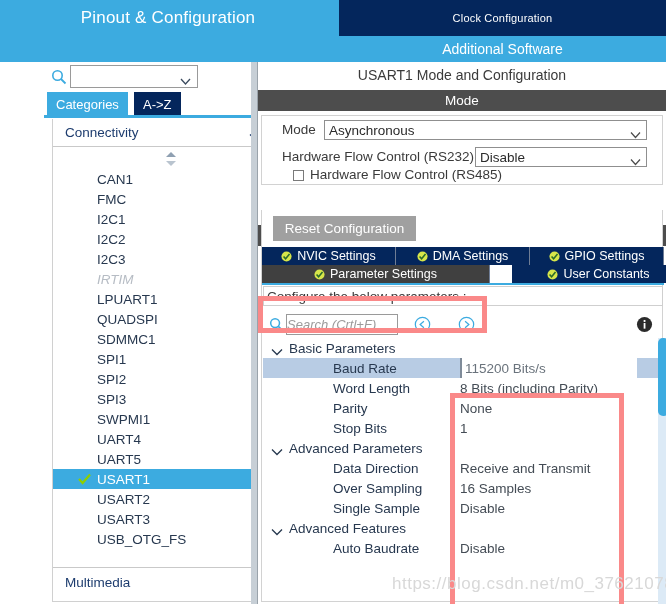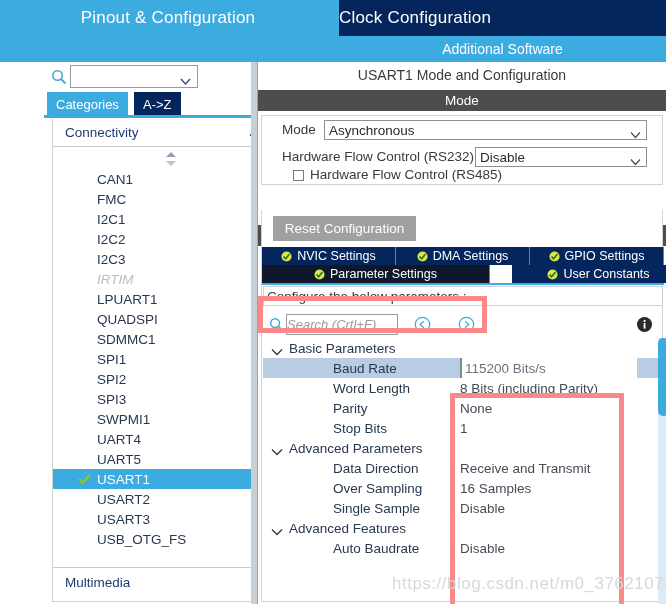--- a/index.html
+++ b/index.html
@@ -18,22 +18,22 @@
   }
   .tab-pinout {
     position: absolute; left: 0; top: 0; width: 336px; height: 36px;
     background: #3cabe0;
     display: flex; align-items: center; justify-content: center;
     color: #ffffff; font-size: 17px; letter-spacing: .2px;
   }
   .tab-clock {
     position: absolute; left: 339px; top: 0; width: 327px; height: 36px;
     background: #04265c;
-    display: flex; align-items: center; 
-    color: #ffffff; font-size: 17px; letter-spacing: .2px;
+    display: flex; align-items: center; justify-content: center;
+    color: #ffffff; font-size: 11px; letter-spacing: .2px;
   }
   .tab-addsoft {
     position: absolute; left: 339px; top: 36px; width: 327px; height: 26px;
     display: flex; align-items: center; justify-content: center;
     color: #ffffff; font-size: 14px;
   }
 
   
   .left-panel {
     position: absolute; left: 0; top: 62px; width: 251px; height: 542px;
@@ -157,21 +157,21 @@
     background: #a0a0a0; color: #ffffff; font-size: 13.5px;
     display: flex; align-items: center; justify-content: center;
   }
   .tab-row { position: absolute; left: 0; width: 402px; height: 18px; }
   .cfg-tab {
     position: absolute; top: 0; height: 18px; background: #04265c;
     color: #ffffff; font-size: 12.5px;
     display: flex; align-items: center; justify-content: center;
     border-right: 1px solid #6f7d95;
   }
-  .cfg-tab.active { background: #0f172a; }
+  .cfg-tab.active { background: #404040; }
   .cfg-tab .bullet { width: 11px; height: 11px; margin-right: 5px; flex: 0 0 auto; }
   .tab-underline {
     position: absolute; left: 0; width: 402px; height: 2px; background: #3cabe0;
   }
 
   .cfg-note {
     position: absolute; left: 1px; top: 76px; width: 400px; height: 20px;
     border: 1px solid #cfcfcf; font-size: 13.5px; color: #3a3a3a;
     display: flex; align-items: center; padding-left: 3px;
   }

